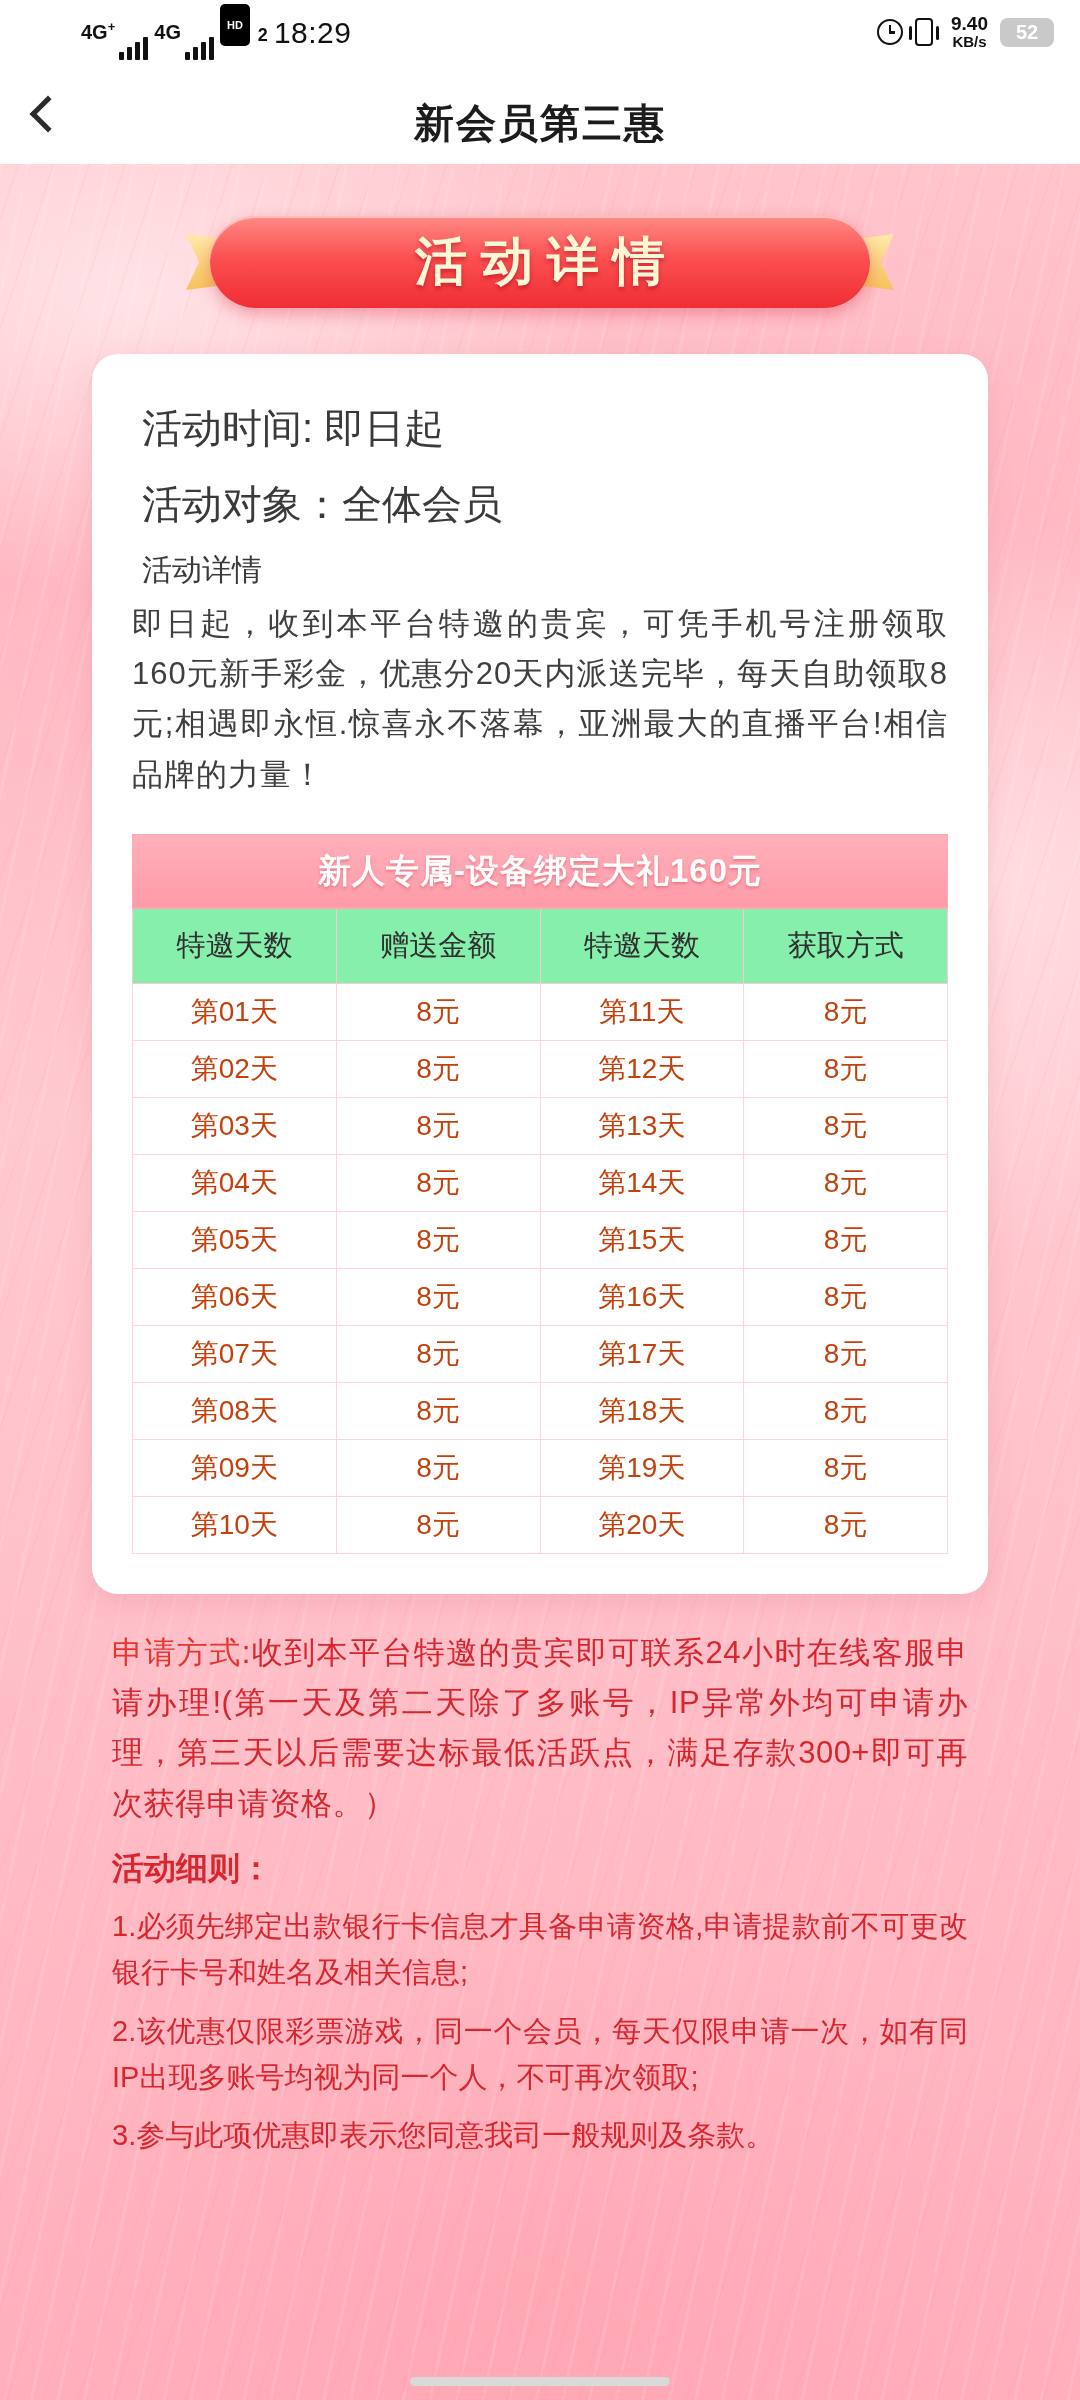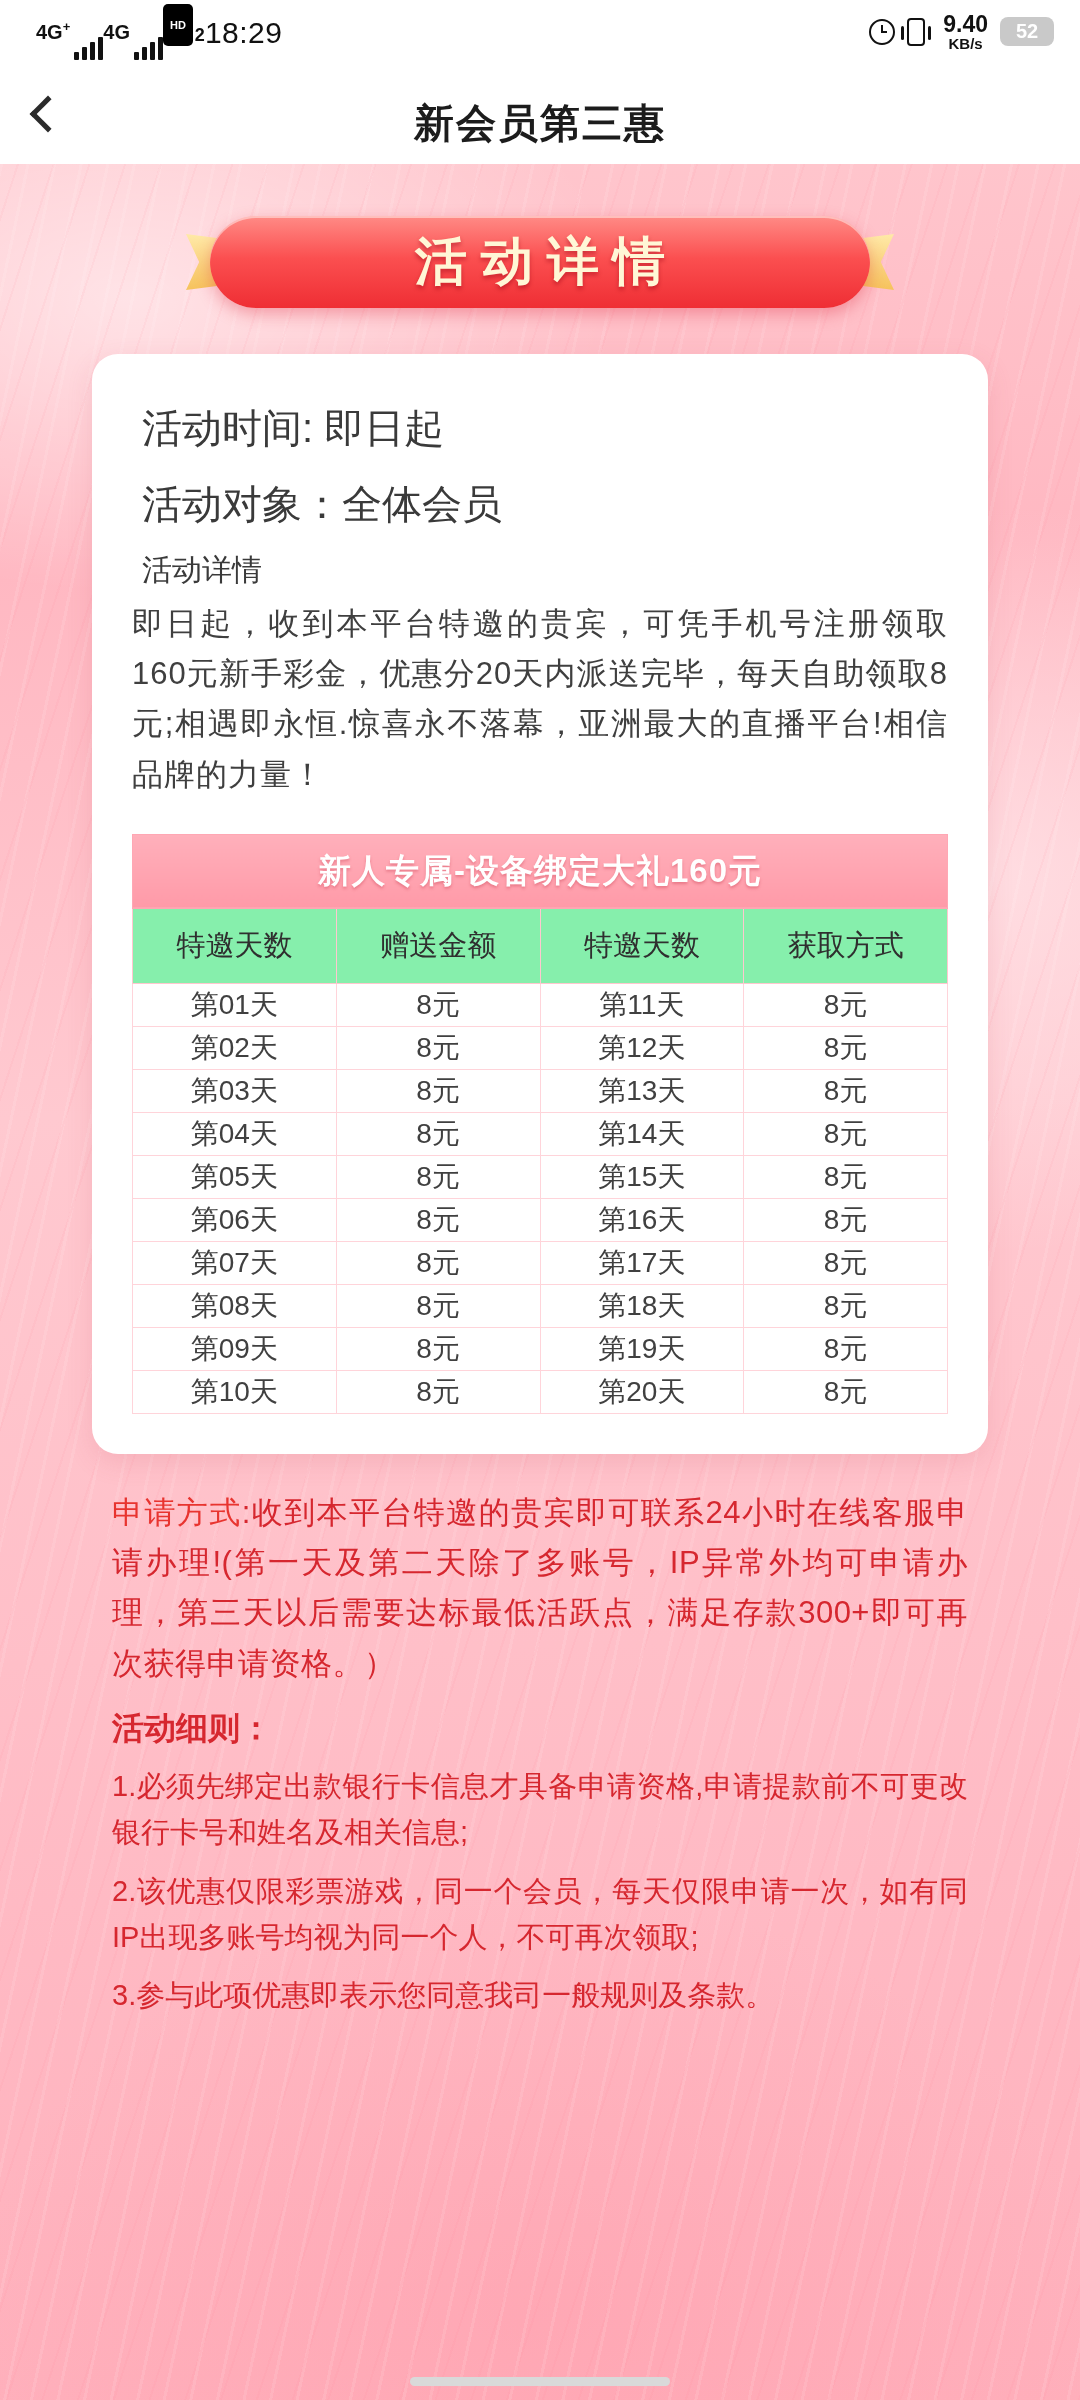--- a/index.html
+++ b/index.html
@@ -15,21 +15,21 @@
   
   .statusbar {
     height: 64px;
     display: flex;
     align-items: center;
     justify-content: space-between;
     padding: 0 26px 0 36px;
     background: #ffffff;
     color: #111;
   }
-  .sb-left { display: flex; align-items: flex-end; gap: 0; }
+  .sb-left { display: flex; align-items: flex-end; gap: 6px; margin-left: 45px; }
   .sig-group { display: flex; align-items: flex-end; gap: 4px; }
   .net-label { font-size: 20px; font-weight: 700; line-height: 1; margin-bottom: 18px; }
   .net-label sup { font-size: 13px; }
   .bars { display: flex; align-items: flex-end; gap: 3px; height: 26px; }
   .bars i { width: 5px; background: #111; border-radius: 1px; display: block; }
   .bars i:nth-child(1){height:8px}
   .bars i:nth-child(2){height:13px}
   .bars i:nth-child(3){height:18px}
   .bars i:nth-child(4){height:23px}
   .hd-badge {
@@ -47,21 +47,21 @@
   }
   .alarm-icon::before { width: 2.5px; height: 8px; left: 9.5px; top: 4px; }
   .alarm-icon::after { width: 6px; height: 2.5px; left: 10px; top: 10px; }
   .vib-icon { width: 18px; height: 28px; border: 2.5px solid #111; border-radius: 4px; position: relative; }
   .vib-icon::before, .vib-icon::after {
     content: ""; position: absolute; top: 6px; width: 3px; height: 14px; background: #111; border-radius: 2px;
   }
   .vib-icon::before { left: -8px; }
   .vib-icon::after { right: -8px; }
   .net-speed { text-align: center; line-height: 1.05; margin-left: 6px; }
-  .net-speed .v { font-size: 23px; font-weight: 600; }
+  .net-speed .v { font-size: 19px; font-weight: 600; }
   .net-speed .u { font-size: 15px; font-weight: 600; }
   .batt {
     background: #c9c9c9; color: #fff; font-size: 20px; font-weight: 700;
     border-radius: 8px; padding: 3px 10px; min-width: 54px; text-align: center;
   }
 
   
   .navbar {
     height: 100px;
     display: flex;
@@ -183,22 +183,22 @@
     background: #86efac;
     color: #2f2f2f;
     font-size: 29px;
     font-weight: 400;
     padding: 17px 0;
     border: 1px solid #ffc7cf;
   }
   table.gift td {
     text-align: center;
     font-size: 28px;
-    color: #404040;
-    padding: 2px 0;
+    color: #c2410c;
+    padding: 9px 0;
     border: 1px solid #ffd4da;
     background: #fff;
   }
 
   
   .notes {
     margin: 34px auto 0;
     width: 920px;
     padding: 0 32px;
     position: relative;

